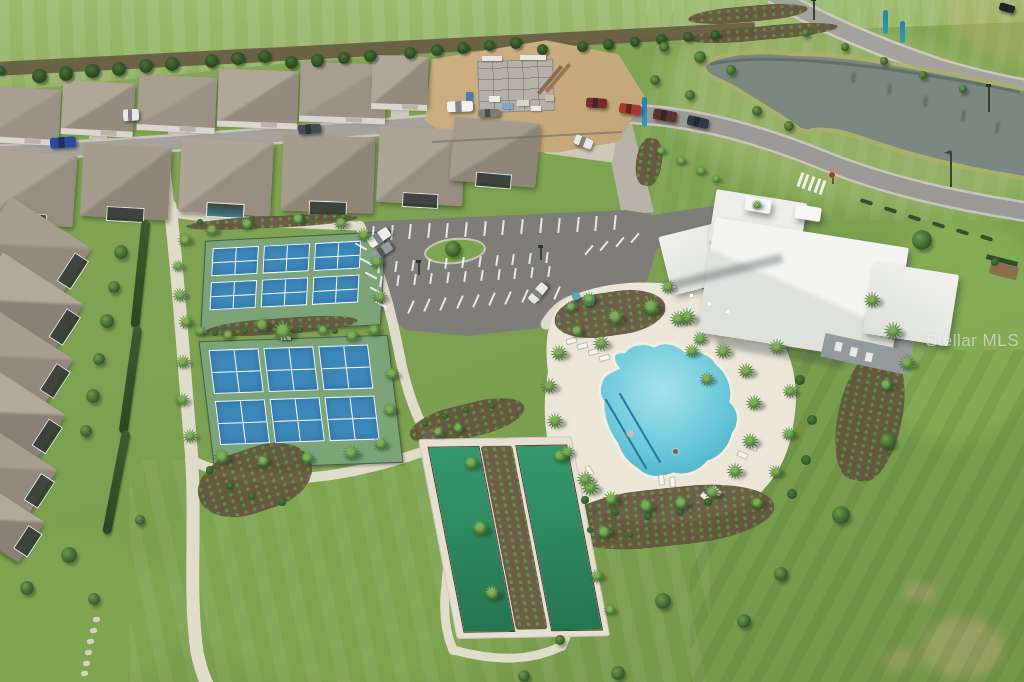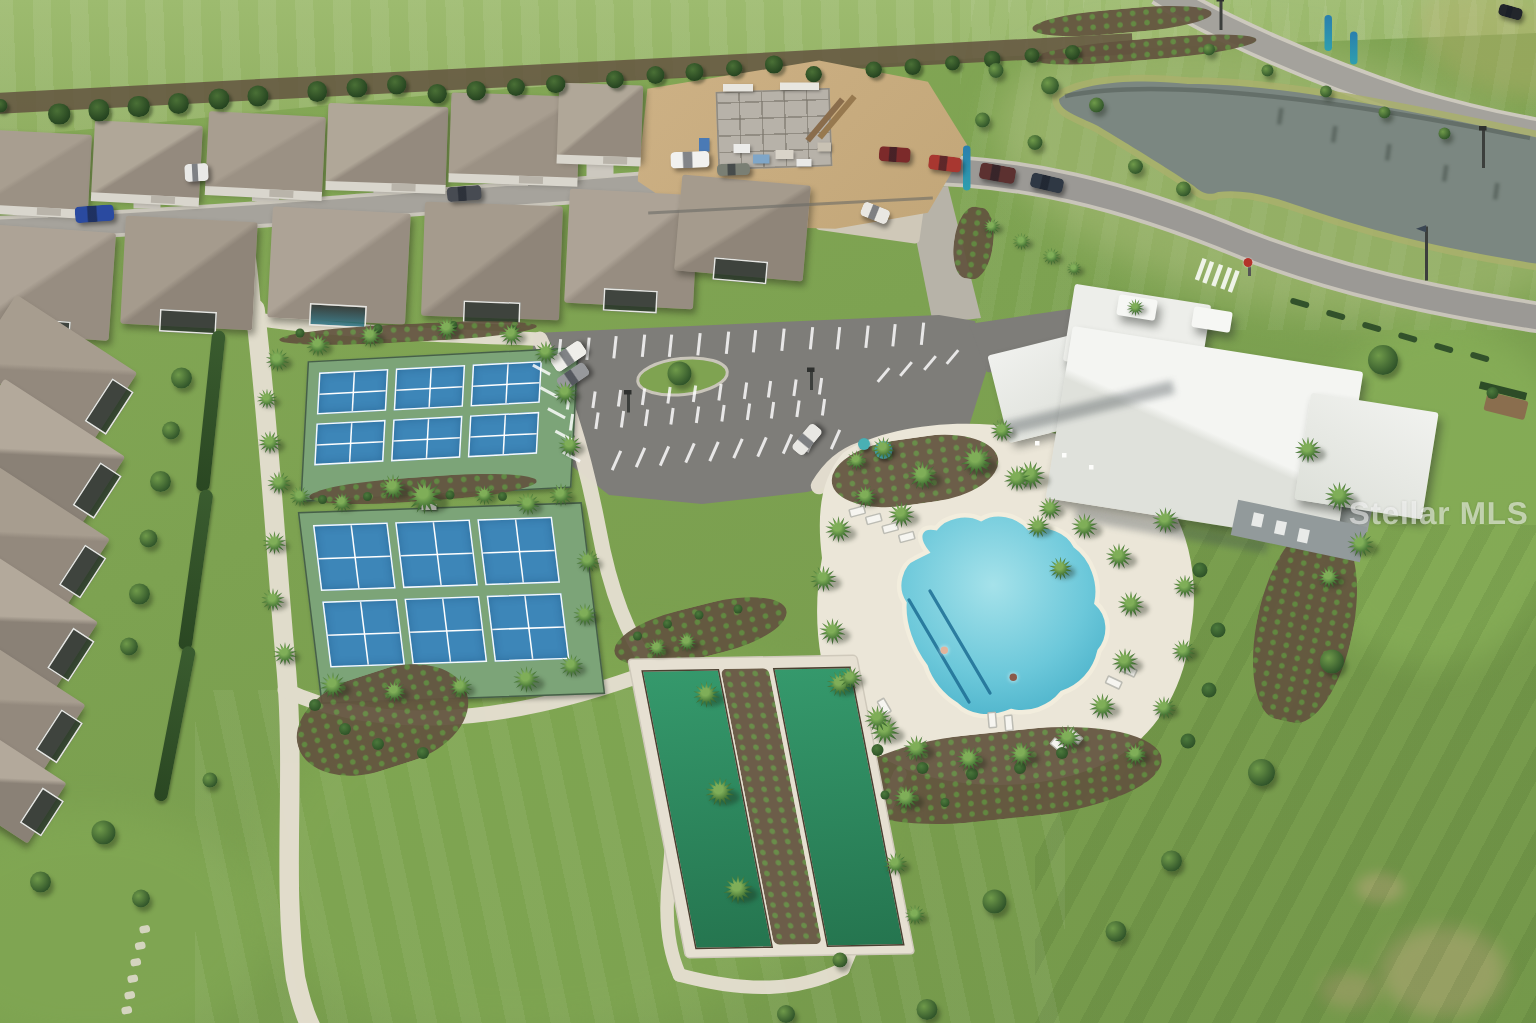--- a/index.html
+++ b/index.html
@@ -32,21 +32,21 @@
   .chair{background:#f6f5f0;border:1px solid rgba(150,150,140,.6);border-radius:1px;}
   .pole{background:#3c3f3c;}
   .court{border:1px solid rgba(255,255,255,.95);background-color:var(--court-blue);
          background-image:linear-gradient(#fff,#fff),linear-gradient(#fff,#fff);
          background-repeat:no-repeat;background-position:50% 0,0 50%;background-size:1px 100%,100% 1px;
          box-shadow:inset 0 0 6px rgba(0,40,80,.25);}
   .pad{background:var(--court-green);border:1.5px solid rgba(35,50,40,.6);
        box-shadow:1px 2px 3px rgba(0,0,0,.3);display:grid;}
   .lane{position:absolute;background:linear-gradient(175deg,#35996c,#25754f);border:1px solid #4a3f30;}
   .roofseam{background-image:repeating-linear-gradient(100deg,transparent 0 6px,rgba(120,130,138,.28) 6px 7px);}
-  #watermark{color:var(--watermark);font-size:21px;letter-spacing:.5px;font-weight:700;
+  #watermark{color:var(--watermark);font-size:17px;letter-spacing:.5px;font-weight:400;
              text-shadow:0 0 2px rgba(0,0,0,.12);user-select:none;}
 </style>
 </head>
 <body>
 
 <div id="stage">
   <div id="field" class="abs"></div>
   <div id="watermark" class="abs" style="right:5px;top:331px;z-index:50">Stellar MLS</div>
 <div class="abs blob" style="left: 660px; top: 30px; width: 400px; height: 176px; background: rgb(168, 188, 119); opacity: 0.55; filter: blur(12px); transform: rotate(12deg); z-index: 1;"></div>
     <div class="abs blob" style="left: 942px; top: -6px; width: 120px; height: 68px; background: rgb(185, 176, 110); opacity: 0.4; filter: blur(8px); transform: rotate(20deg); z-index: 1;"></div>

